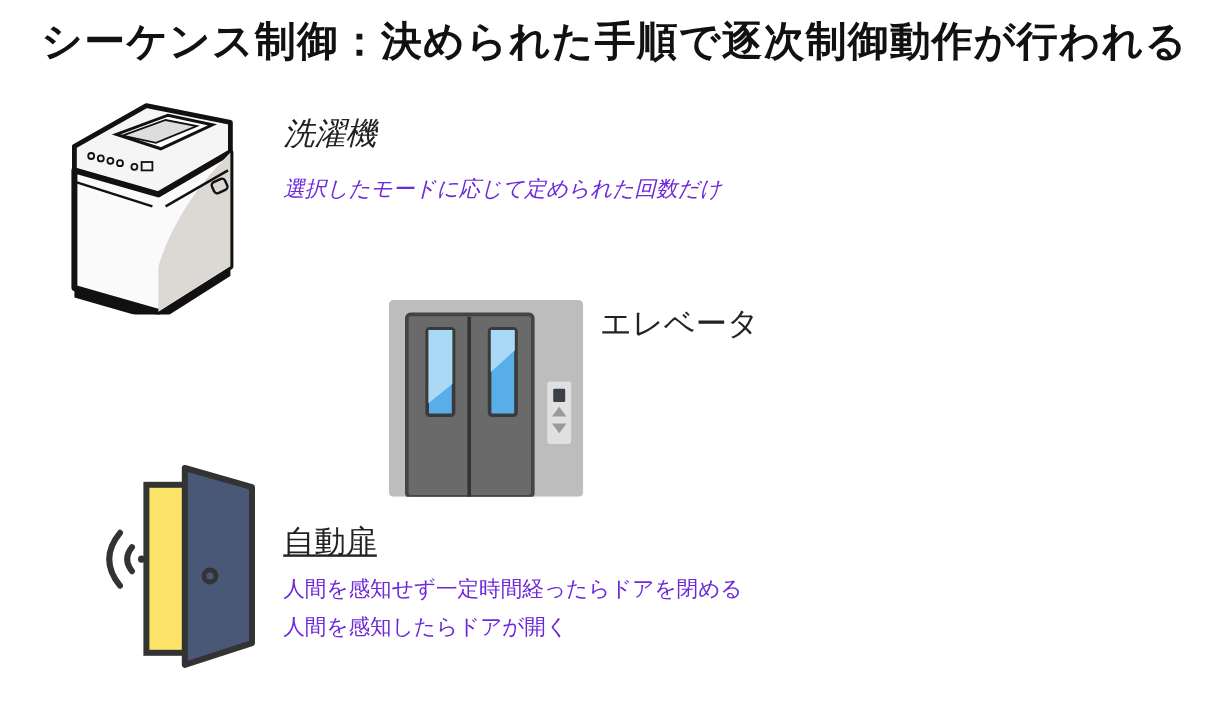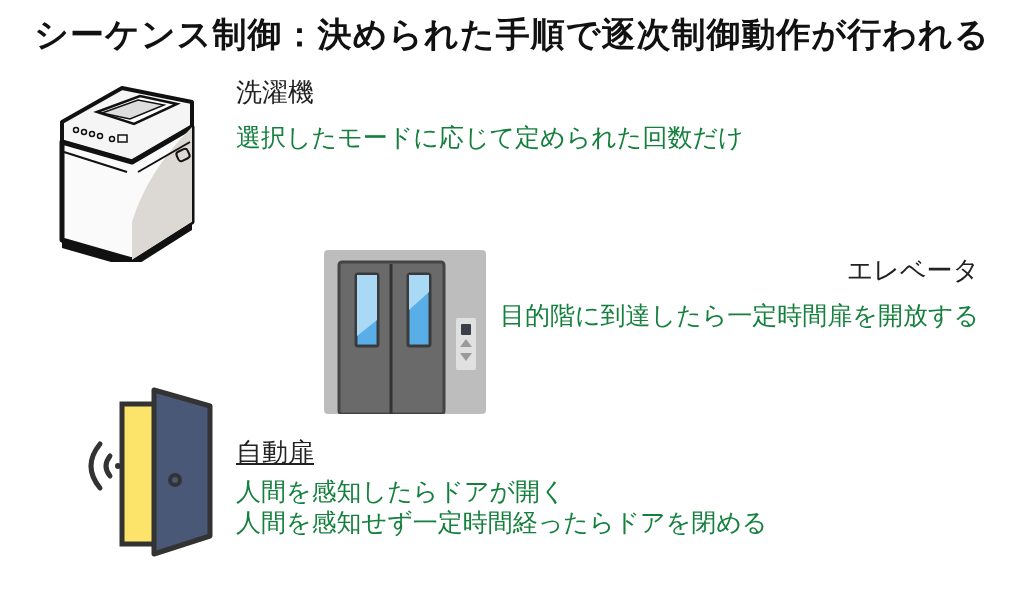--- a/index.html
+++ b/index.html
@@ -3,21 +3,21 @@
 <meta charset="utf-8">
 <style>
   html, body { margin:0; padding:0; background:#ffffff; }
   body { width:1024px; height:597px; position:relative; overflow:hidden;
          font-family:"DejaVu Sans","Liberation Sans",sans-serif; color:#1a1a1a; }
   .title { position:absolute; left:0; top:12px; width:1024px; text-align:center;
            font-size:34px; font-weight:bold; letter-spacing:1px; color:#111; }
   .illus { position:absolute; }
   .block { position:absolute; }
   .block .heading { font-size:26px; line-height:32px; color:#222; margin-bottom:14px; }
-  .block .line { font-size:25px; line-height:31px; color:#15803d; white-space:nowrap; }
+  .block .line { font-size:18px; line-height:31px; color:#6d28d9; white-space:nowrap; }
 </style>
 </head>
 <body>
 
 <div class="title">シーケンス制御：決められた手順で逐次制御動作が行われる</div>
 
 <div class="illus" style="left:52px; top:82px; width:150px; height:180px;">
   <svg width="150" height="180" viewBox="0 0 150 180">
 
     <path d="M10 40 L70 6 L140 20 L140 45 L80 80 L10 60 Z" fill="#f5f5f5" stroke="#111" stroke-width="4" stroke-linejoin="round"></path>
@@ -32,21 +32,21 @@
 
     <path d="M10 60 L80 80 L140 45 L140 140 L80 178 L10 158 Z" fill="#fafafa" stroke="#111" stroke-width="5" stroke-linejoin="round"></path>
     <path d="M140 45 L140 140 L80 178 L80 140 Q95 90 140 45 Z" fill="#dcd9d4"></path>
     <path d="M10 158 L80 178 L140 140 L140 148 L80 186 L10 166 Z" fill="#111"></path>
     <line x1="12" y1="70" x2="75" y2="90" stroke="#111" stroke-width="2"></line>
     <line x1="86" y1="90" x2="138" y2="60" stroke="#111" stroke-width="2"></line>
     <rect x="125" y="68" width="12" height="10" rx="3" fill="none" stroke="#111" stroke-width="2" transform="rotate(-25 131 73)"></rect>
   </svg>
 </div>
 
-<div class="block" style="left:236px; top:76px;">
+<div class="block" style="left:236px; top:96px;font-style:italic;">
   <div class="heading">洗濯機</div>
   <div class="line">選択したモードに応じて定められた回数だけ</div>
 </div>
 
 <div class="illus" style="left:324px; top:250px; width:162px; height:164px;">
   <svg width="162" height="164" viewBox="0 0 162 164">
     <rect x="0" y="0" width="162" height="164" rx="4" fill="#bdbdbd"></rect>
     <rect x="15" y="12" width="105" height="152" rx="3" fill="#6a6a6a" stroke="#444" stroke-width="3"></rect>
     <line x1="67" y1="14" x2="67" y2="164" stroke="#333" stroke-width="3"></line>
     <rect x="32" y="24" width="22" height="72" rx="2" fill="#5aaee8" stroke="#3a3a3a" stroke-width="3"></rect>
@@ -55,35 +55,34 @@
     <path d="M85 25 L105 25 L105 42 L85 60 Z" fill="#a9d9f5"></path>
     <rect x="132" y="68" width="20" height="52" rx="2" fill="#e0e0e0"></rect>
     <rect x="137" y="74" width="10" height="11" rx="1" fill="#3a3f4a"></rect>
     <path d="M142 89 L148 97 L136 97 Z" fill="#9a9a9a"></path>
     <path d="M136 103 L148 103 L142 111 Z" fill="#9a9a9a"></path>
   </svg>
 </div>
 
 <div class="block" style="left:500px; top:254px;text-align:right;">
   <div class="heading">エレベータ</div>
-  <div class="line">目的階に到達したら一定時間扉を開放する</div>
 </div>
 
 <div class="illus" style="left:78px; top:384px; width:150px; height:176px;">
   <svg width="150" height="176" viewBox="0 0 150 176">
 
     <path d="M22 60 Q4 82 22 104" fill="none" stroke="#333" stroke-width="5" stroke-linecap="round"></path>
     <path d="M32 72 Q24 82 32 92" fill="none" stroke="#333" stroke-width="5" stroke-linecap="round"></path>
     <circle cx="40" cy="82" r="3" fill="#333"></circle>
 
     <rect x="44" y="20" width="36" height="140" fill="#fce36a" stroke="#333" stroke-width="5"></rect>
 
     <path d="M76 6 L132 22 L132 152 L76 170 Z" fill="#4a5878" stroke="#333" stroke-width="5" stroke-linejoin="round"></path>
     <circle cx="97" cy="96" r="7" fill="#333"></circle>
     <circle cx="97" cy="96" r="3" fill="#4a5878"></circle>
   </svg>
 </div>
 
 <div class="block" style="left:236px; top:436px;">
   <div class="heading" style="margin-bottom:8px;text-decoration:underline;">自動扉</div>
+  <div class="line">人間を感知せず一定時間経ったらドアを閉める</div>
   <div class="line">人間を感知したらドアが開く</div>
-  <div class="line">人間を感知せず一定時間経ったらドアを閉める</div>
 </div>
 
 </body></html>

